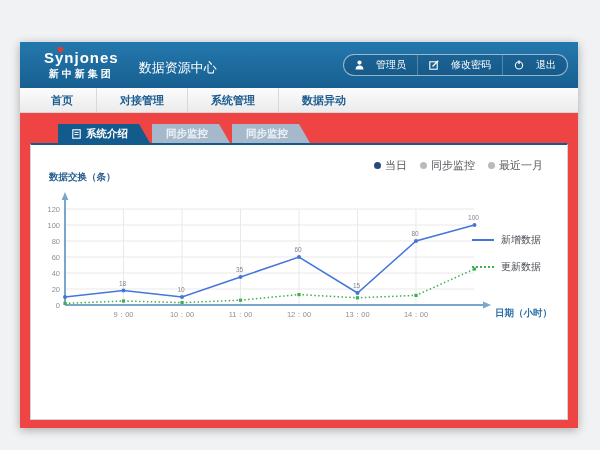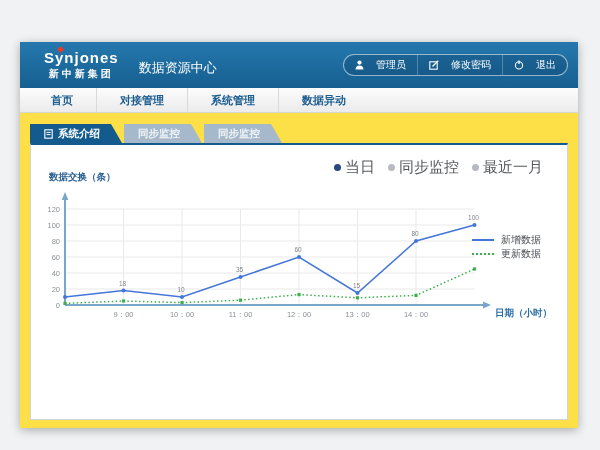--- a/index.html
+++ b/index.html
@@ -1,19 +1,19 @@
 <!DOCTYPE html>
 <html><head>
 <meta charset="utf-8">
 <style>
   * { margin:0; padding:0; box-sizing:border-box; }
   html,body { width:600px; height:450px; overflow:hidden; background:#f1f2f3;
               font-family:"Liberation Sans","DejaVu Sans",sans-serif; }
   .window { position:absolute; left:20px; top:42px; width:558px; height:386px;
-            background:#fde047; box-shadow:0 2px 9px rgba(0,0,0,.3); }
+            background:#ef4444; box-shadow:0 2px 9px rgba(0,0,0,.3); }
 
   
   .header { position:relative; height:46px; background:linear-gradient(180deg,#2478ae,#175f90);
             display:flex; align-items:center; }
   .logo { margin-left:24px; position:relative; text-align:center; }
   .logo-en { font-size:15px; font-weight:bold; color:#fff; letter-spacing:1px; line-height:1; }
   .logo-dot { position:absolute; width:5px; height:5px; background:#e23b30;
               transform:rotate(45deg); left:14px; top:-3px; }
   .logo-cn { font-size:10px; font-weight:bold; color:#fff; letter-spacing:3px; margin-top:2px; }
   .app-title { color:#fff; font-size:13px; margin-left:20px; margin-top:6px; }
@@ -30,34 +30,34 @@
   .nav-item { line-height:24px; padding:0 23px; font-size:11px; font-weight:bold;
               color:#1c5d90; cursor:pointer; }
   .nav-item:not(:last-child){ border-right:1px solid #d9d9d9; }
 
   
   .content { padding:11px 10px 8px; }
   .tabs { display:flex; height:19px; }
   .tab { height:19px; display:flex; align-items:center; gap:5px; font-size:10.5px; font-weight:bold;
          padding:0 22px 0 14px; color:#eef4f8; background:#a6b9ca; margin-right:2px; cursor:pointer;
          clip-path:polygon(0 0, calc(100% - 11px) 0, 100% 100%, 0 100%); }
-  .tab.active { background:#135a8d; color:#fff; }
+  .tab.active { background:#135a8d; color:#fff;margin-left:28px; }
 
   
   .card { position:relative; background:#fff; border:1px solid #ccd5dd;
           border-top:2px solid #135a8d; height:277px; }
   .radios { position:absolute; top:13px; right:24px; display:flex; gap:13px; align-items:center;
-            font-size:15px; color:#55585c; }
+            font-size:11px; color:#55585c; }
   .radio-item { display:flex; align-items:center; cursor:pointer; }
   .radio-dot { width:7px; height:7px; border-radius:50%; background:#b7bbc0;
                display:inline-block; margin-right:4px; }
   .radio-item.selected .radio-dot { background:#27497c; }
   .ylabel { position:absolute; left:18px; top:26px; font-size:9.5px; font-weight:bold; color:#2b6292;font-family:Liberation Serif, serif; }
   svg.chart { position:absolute; left:2px; top:44px; }
-  .legend { position:absolute; right:26px; top:88px; display:flex; flex-direction:column; }
+  .legend { position:absolute; right:26px; top:88px; display:flex; flex-direction:column; gap:13px; }
   .legend-item { display:flex; align-items:center; gap:7px; font-size:10px; color:#4a4f55; cursor:pointer; }
   .legend-swatch { width:22px; height:0; }
   .note { position:absolute; left:26px; top:213px; width:508px; font-size:8px; color:#9b9b9b;
           white-space:nowrap; overflow:hidden; }
   .note-label { color:#cc3434; font-weight:bold; }
 </style>
 </head>
 <body>
 
 <div class="window">

